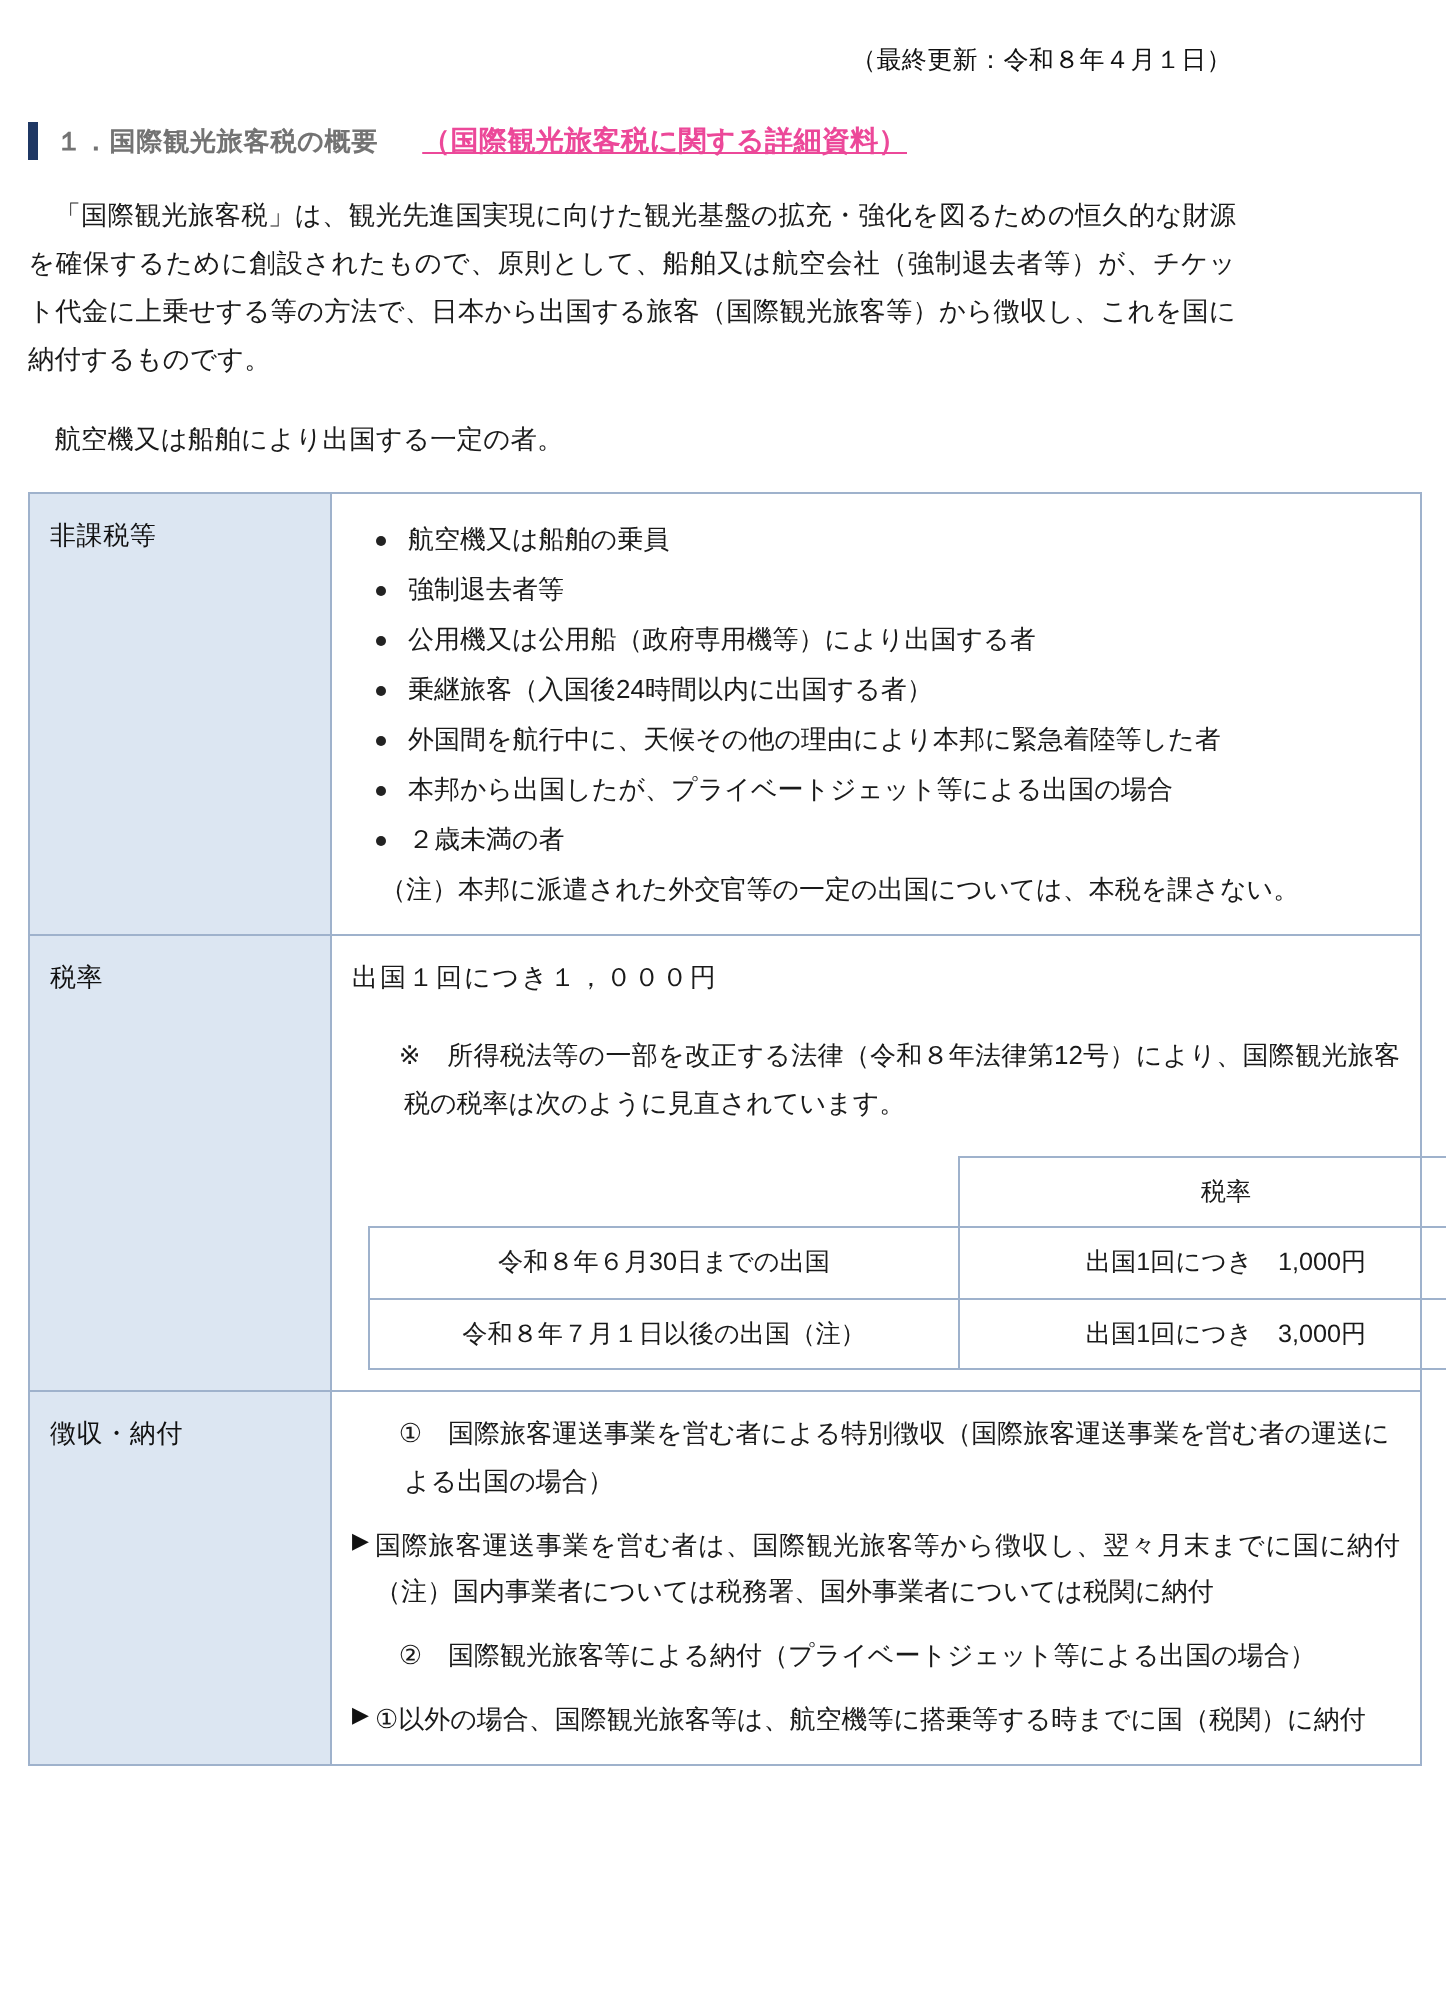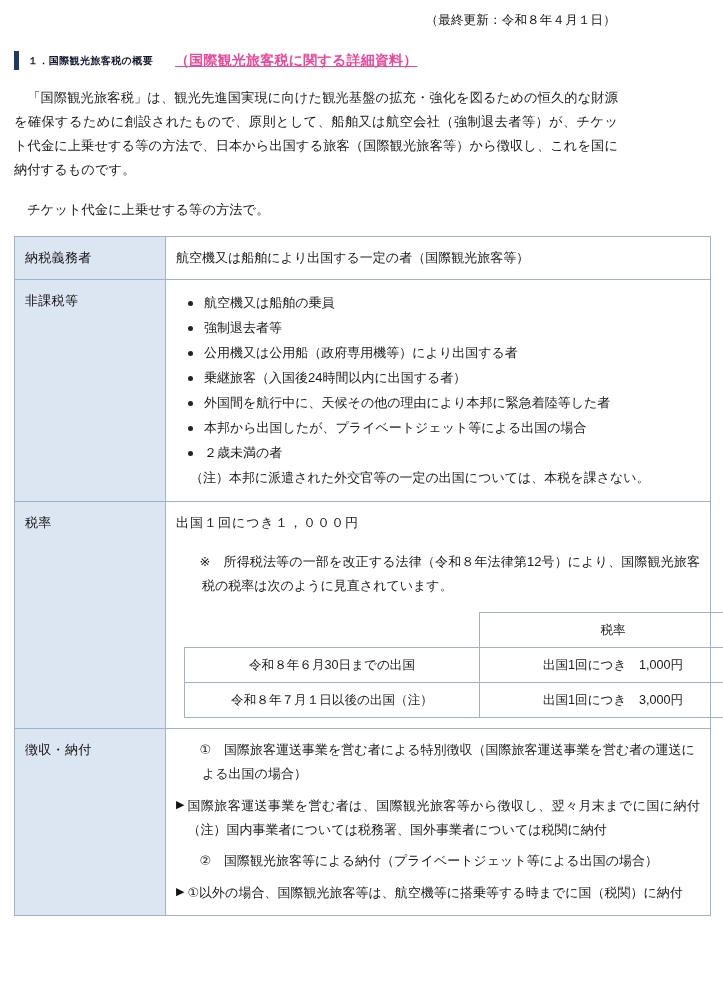--- a/index.html
+++ b/index.html
@@ -11,21 +11,21 @@
     width: 723px;
     min-height: 1000px;
     font-family: "Liberation Sans", "DejaVu Sans", sans-serif;
     font-size: 13px;
     color: #1a1a1a;
     -webkit-font-smoothing: antialiased;
   }
   .page {
     width: 632px;
     box-sizing: border-box;
-    padding: 10px 12px 8px 12px;
+    padding: 20px 12px 8px 12px;
     position: relative;
   }
   .update-line {
     text-align: right;
     font-size: 12.5px;
     color: #111;
     padding-right: 4px;
     padding-top: 2px;
     letter-spacing: 0.2px;
   }
@@ -37,23 +37,23 @@
     padding-left: 2px;
   }
   .section-bar {
     width: 5px;
     height: 19px;
     background: #1f3864;
     margin-right: 9px;
     flex: none;
   }
   .section-title {
-    font-size: 10px;
+    font-size: 13px;
     font-weight: bold;
-    color: #0f172a;
+    color: #737373;
     letter-spacing: 0.4px;
     white-space: nowrap;
     text-align: center;
   }
   .section-link {
     font-size: 14px;
     font-weight: bold;
     color: #ec4899;
     text-decoration: underline;
     margin-left: 22px;
@@ -181,28 +181,24 @@
 
   <div class="update-line">（最終更新：令和８年４月１日）</div>
 
   <div class="section-head">
     <span class="section-bar"></span>
     <span class="section-title">１．国際観光旅客税の概要</span>
     <a class="section-link">（国際観光旅客税に関する詳細資料）</a>
   </div>
 
   <p class="body-p indent">「国際観光旅客税」は、観光先進国実現に向けた観光基盤の拡充・強化を図るための恒久的な財源を確保するために創設されたもので、原則として、船舶又は航空会社（強制退去者等）が、チケット代金に上乗せする等の方法で、日本から出国する旅客（国際観光旅客等）から徴収し、これを国に納付するものです。</p>
-  <p class="body-p indent">チケット代金に上乗せする等の方法で。</p>
+  <p class="body-p indent">航空機又は船舶により出国する一定の者。</p>
 
   <table class="tbl">
     <tbody>
-      <tr>
-        <td class="th">納税義務者</td>
-        <td>航空機又は船舶により出国する一定の者（国際観光旅客等）</td>
-      </tr>
 
       <tr>
         <td class="th">非課税等</td>
         <td>
           <ul class="bullets">
             <li>航空機又は船舶の乗員</li>
             <li>強制退去者等</li>
             <li>公用機又は公用船（政府専用機等）により出国する者</li>
             <li>乗継旅客（入国後24時間以内に出国する者）</li>
             <li>外国間を航行中に、天候その他の理由により本邦に緊急着陸等した者</li>

